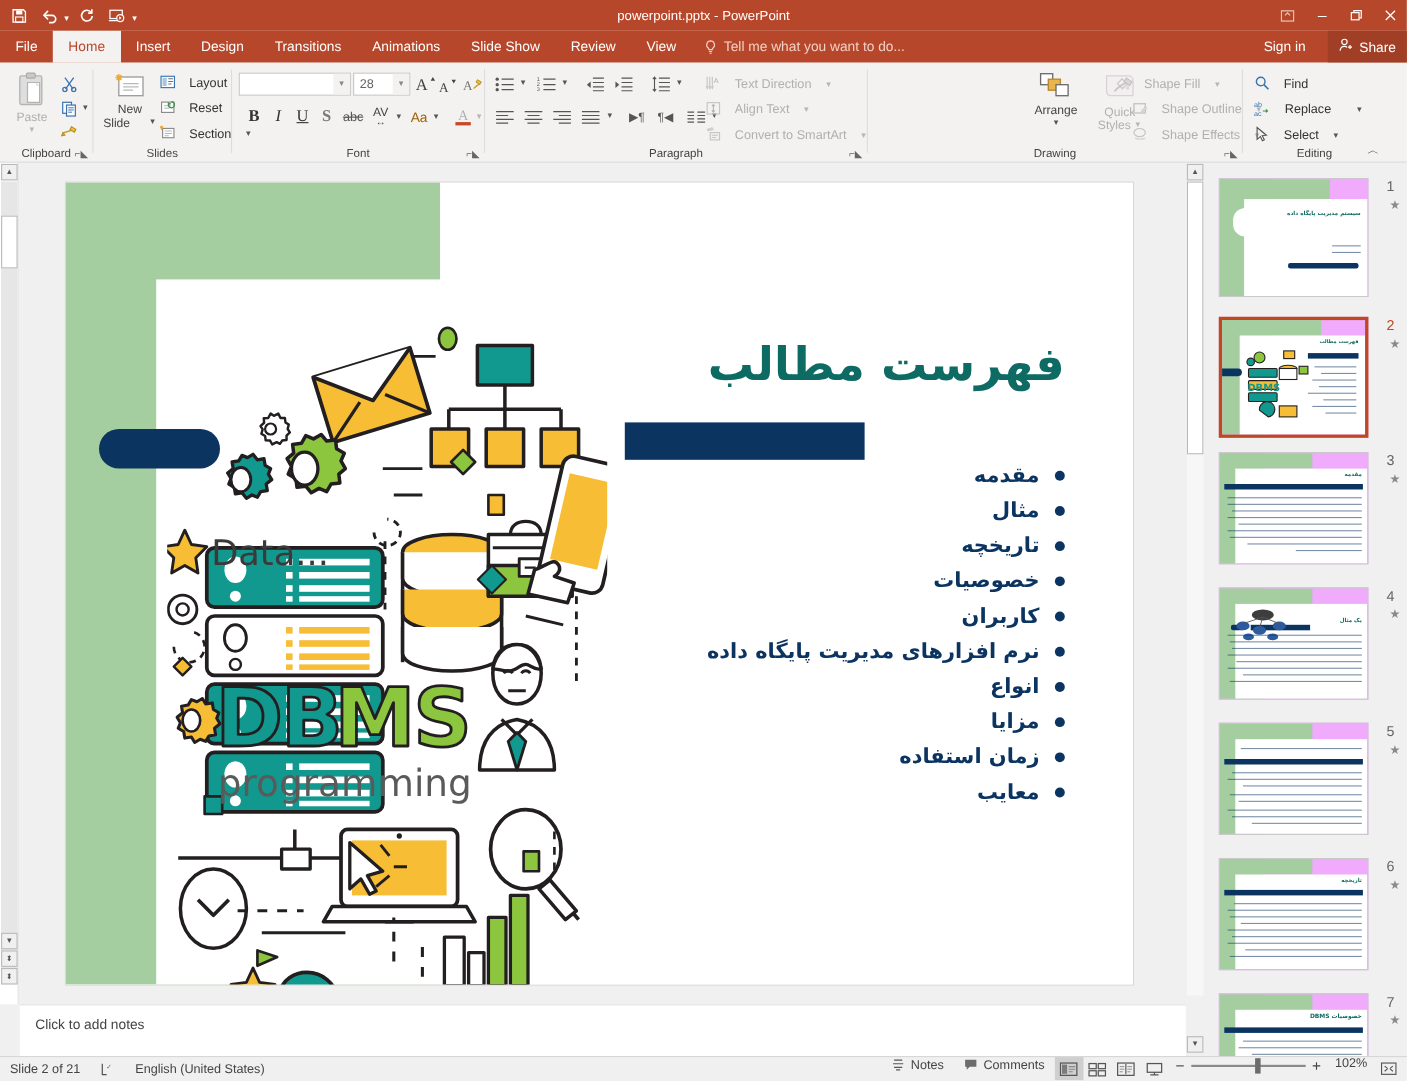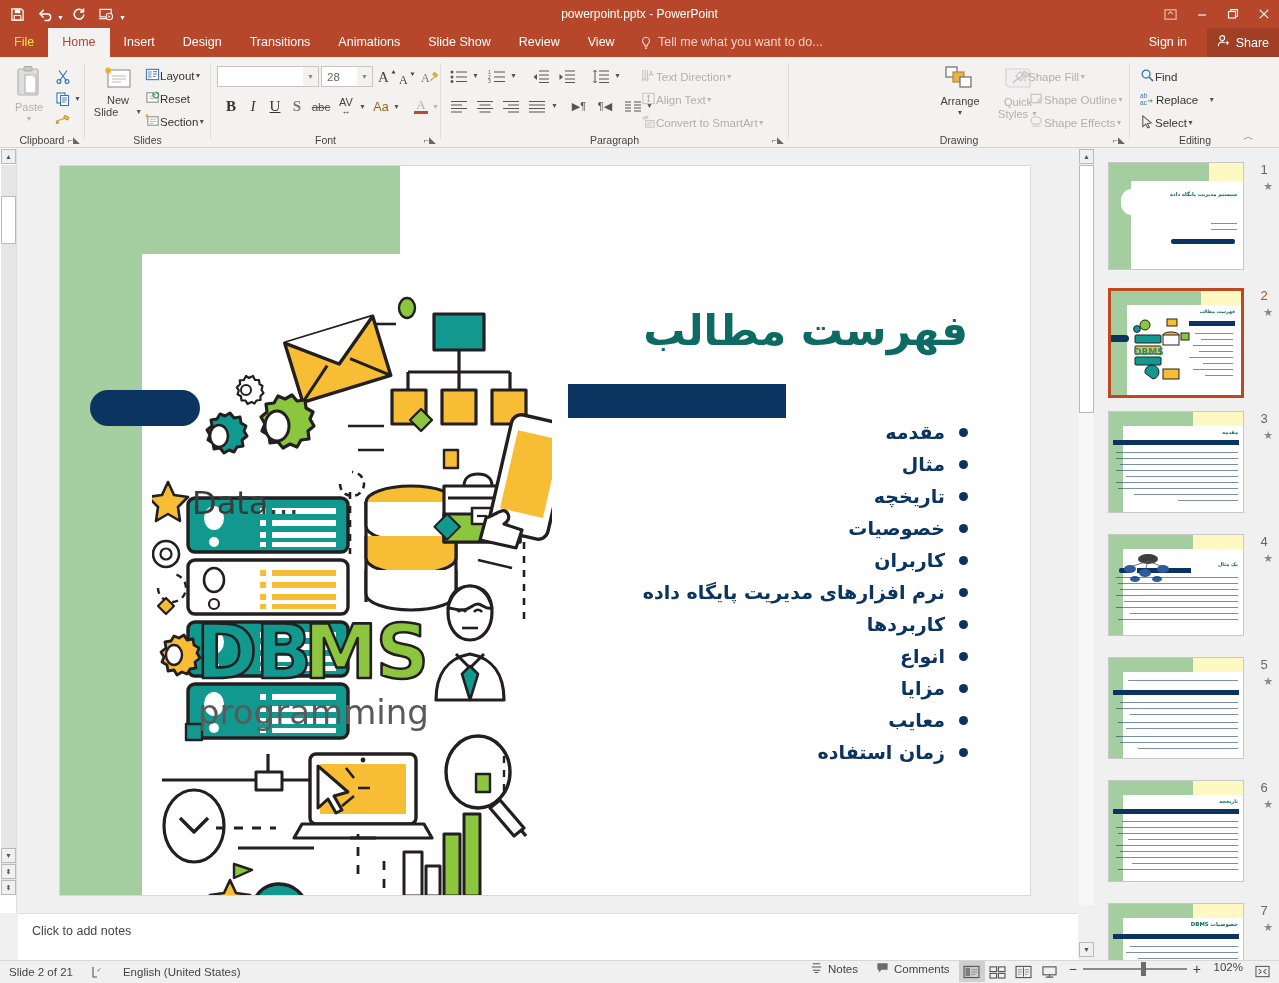--- a/index.html
+++ b/index.html
@@ -33,21 +33,21 @@
 
   
   .tabsrow {
     position:absolute; left:0; top:28px; width:1279px; height:29px;
     background:#b7472a;
   }
   .tabs { position:absolute; left:0; top:0; display:flex; height:29px; }
   .tab {
     height:29px; line-height:29px; padding:0 14px; font-size:12.5px; color:#fff; white-space:nowrap;
   }
-  .tab.file { color:#fde047;text-align:right; }
+  .tab.file { color:#ffffff;text-align:right; }
   .tab.active { background:#f3f2f1; color:#b7472a; }
   .tellme {
     position:absolute; left:640px; top:0; height:29px; line-height:29px;
     font-size:12.5px; color:#f3cfc6; display:flex; align-items:center; gap:6px;
   }
   .tellme svg { display:block; }
   .signin {
     position:absolute; right:86px; top:0; height:29px; line-height:29px;
     font-size:12.5px; color:#fff; padding:0 6px;
   }
@@ -68,21 +68,21 @@
     text-align:center; font-size:10.5px; color:#444;margin-top:18px;
   }
   .rdiv { position:absolute; top:6px; width:1px; height:76px; background:#dcdcdc; }
   .dialoglauncher { position:absolute; bottom:3px; font-size:9px; color:#666; }
 
   .bigbtn {
     position:absolute; display:flex; flex-direction:column; align-items:center;
     font-size:11px; color:#444; text-align:center; line-height:12px;
   }
   .smallbtn {
-    position:absolute; display:flex; align-items:center; gap:0;
+    position:absolute; display:flex; align-items:center; gap:12px;
     font-size:11.5px; color:#333; white-space:nowrap;
   }
   .smallbtn.dim { color:#b0b0b0; }
   .caret { font-size:7px; color:#555; }
   .caret.dim { color:#b5b5b5; }
 
   
   .fontbox {
     position:absolute; border:1px solid #c8c6c4; background:#fff; height:21px;
     display:flex; align-items:center; font-size:11.5px; color:#666;
@@ -185,21 +185,21 @@
     position:absolute; left:1096px; top:148px; width:183px; height:812px;
     background:#f0f0f0; overflow:hidden;
   }
   .thumbnum {
     position:absolute; right:4px; width:22px; text-align:center;
     font-size:13px; color:#666;
   }
   .thumbstar { position:absolute; right:6px; font-size:11px; color:#8a8a8a; }
   .thumbnum.sel { color:#c0481f; }
   .thumb {
-    position:absolute; left:12px; width:136px; background:#fef9c3;
+    position:absolute; left:12px; width:136px; background:#f0abfc;
     border:1px solid #c8c8c8; overflow:hidden;
   }
   .thumb.sel { border:3px solid #c0481f; }
   .t-green { position:absolute; left:0; top:0; background:#a4ceA0; }
   .t-white { position:absolute; background:#fff; }
   .t-bar { position:absolute; background:#0b3461; }
   .t-title {
     position:absolute; direction:rtl; text-align:right; color:#0d6b63;
     font-weight:bold; font-family:"DejaVu Sans", sans-serif;
   }
@@ -915,37 +915,33 @@
         <div class="toc-item">
             <span class="toc-bullet"></span>
             <span class="toc-label">کاربران</span>
           </div>
         <div class="toc-item">
             <span class="toc-bullet"></span>
             <span class="toc-label">نرم افزارهای مدیریت پایگاه داده</span>
           </div>
         <div class="toc-item">
             <span class="toc-bullet"></span>
-            <span class="toc-label">کاربردها</span>
-          </div>
-        <div class="toc-item">
-            <span class="toc-bullet"></span>
             <span class="toc-label">انواع</span>
           </div>
         <div class="toc-item">
             <span class="toc-bullet"></span>
             <span class="toc-label">مزایا</span>
           </div>
         <div class="toc-item">
             <span class="toc-bullet"></span>
-            <span class="toc-label">معایب</span>
+            <span class="toc-label">زمان استفاده</span>
           </div>
         <div class="toc-item">
             <span class="toc-bullet"></span>
-            <span class="toc-label">زمان استفاده</span>
+            <span class="toc-label">معایب</span>
           </div>
       </div>
     </div>
   </div>
 
   <div class="stagescroll">
     <div class="sstrack"></div>
     <div class="ssbtn" style="top:1px;">▲</div>
     <div class="ssthumb"></div>
     <div class="ssbtn" style="top:794px;">▼</div>

